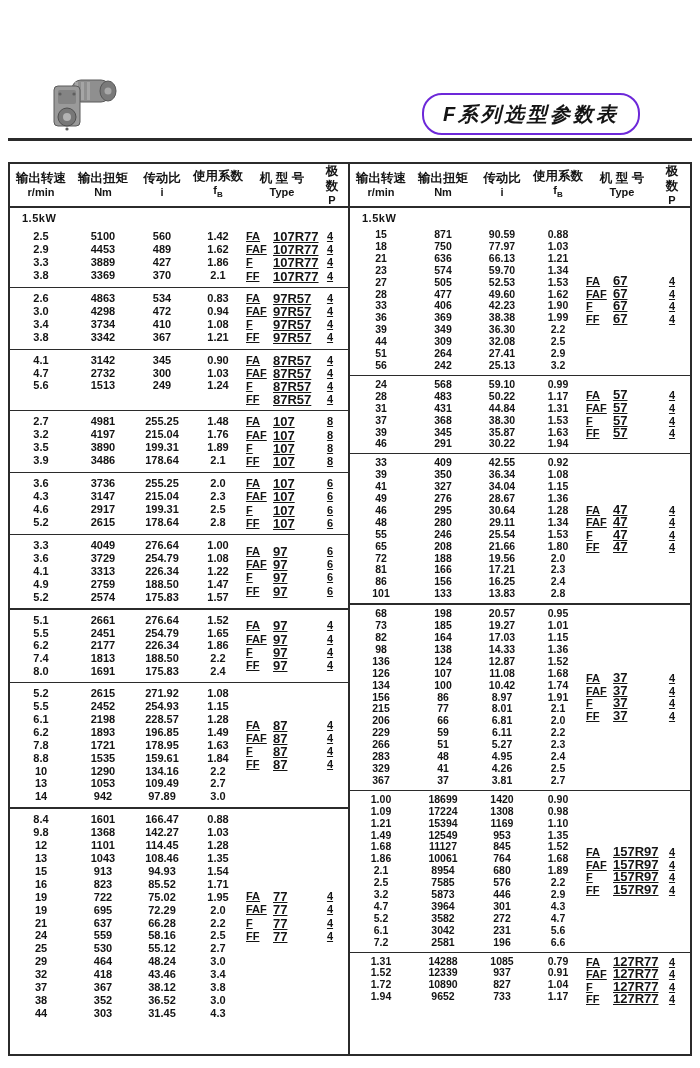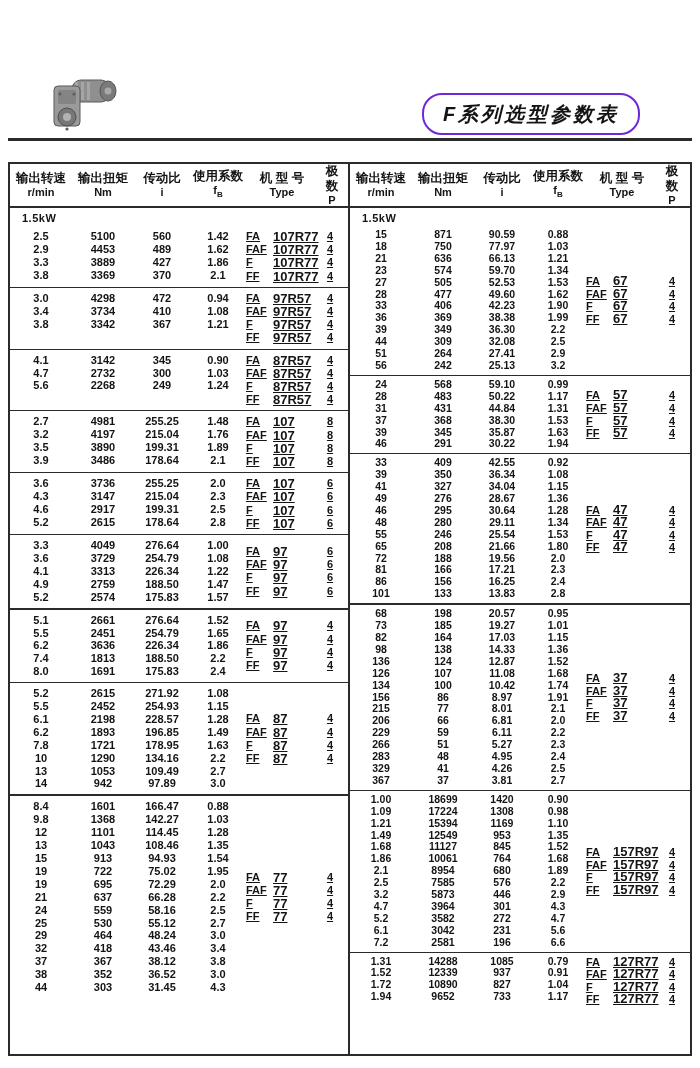--- a/index.html
+++ b/index.html
@@ -157,20 +157,26 @@
               <div class="tline">
                 <span class="tm">FF</span>
                 <span class="ts">107R77</span>
                 <span class="tp">4</span>
               </div>
             </div>
           </div>
           <div class="group">
             <div class="rows">
               <div class="row">
+                <span class="c c0">2.6</span>
+                <span class="c c1">4863</span>
+                <span class="c c2">534</span>
+                <span class="c c3">0.83</span>
+              </div>
+              <div class="row">
                 <span class="c c0">3.0</span>
                 <span class="c c1">4298</span>
                 <span class="c c2">472</span>
                 <span class="c c3">0.94</span>
               </div>
               <div class="row">
                 <span class="c c0">3.4</span>
                 <span class="c c1">3734</span>
                 <span class="c c2">410</span>
                 <span class="c c3">1.08</span>
@@ -214,21 +220,21 @@
                 <span class="c c3">0.90</span>
               </div>
               <div class="row">
                 <span class="c c0">4.7</span>
                 <span class="c c1">2732</span>
                 <span class="c c2">300</span>
                 <span class="c c3">1.03</span>
               </div>
               <div class="row">
                 <span class="c c0">5.6</span>
-                <span class="c c1">2268</span>
+                <span class="c c1">1513</span>
                 <span class="c c2">249</span>
                 <span class="c c3">1.24</span>
               </div>
             </div>
             <div class="types">
               <div class="tline">
                 <span class="tm">FA</span>
                 <span class="ts">87R57</span>
                 <span class="tp">4</span>
               </div>
@@ -414,21 +420,21 @@
                 <span class="c c3">1.52</span>
               </div>
               <div class="row">
                 <span class="c c0">5.5</span>
                 <span class="c c1">2451</span>
                 <span class="c c2">254.79</span>
                 <span class="c c3">1.65</span>
               </div>
               <div class="row">
                 <span class="c c0">6.2</span>
-                <span class="c c1">3636</span>
+                <span class="c c1">2177</span>
                 <span class="c c2">226.34</span>
                 <span class="c c3">1.86</span>
               </div>
               <div class="row">
                 <span class="c c0">7.4</span>
                 <span class="c c1">1813</span>
                 <span class="c c2">188.50</span>
                 <span class="c c3">2.2</span>
               </div>
               <div class="row">
@@ -487,20 +493,26 @@
                 <span class="c c2">196.85</span>
                 <span class="c c3">1.49</span>
               </div>
               <div class="row">
                 <span class="c c0">7.8</span>
                 <span class="c c1">1721</span>
                 <span class="c c2">178.95</span>
                 <span class="c c3">1.63</span>
               </div>
               <div class="row">
+                <span class="c c0">8.8</span>
+                <span class="c c1">1535</span>
+                <span class="c c2">159.61</span>
+                <span class="c c3">1.84</span>
+              </div>
+              <div class="row">
                 <span class="c c0">10</span>
                 <span class="c c1">1290</span>
                 <span class="c c2">134.16</span>
                 <span class="c c3">2.2</span>
               </div>
               <div class="row">
                 <span class="c c0">13</span>
                 <span class="c c1">1053</span>
                 <span class="c c2">109.49</span>
                 <span class="c c3">2.7</span>
@@ -559,20 +571,26 @@
                 <span class="c c0">13</span>
                 <span class="c c1">1043</span>
                 <span class="c c2">108.46</span>
                 <span class="c c3">1.35</span>
               </div>
               <div class="row">
                 <span class="c c0">15</span>
                 <span class="c c1">913</span>
                 <span class="c c2">94.93</span>
                 <span class="c c3">1.54</span>
+              </div>
+              <div class="row">
+                <span class="c c0">16</span>
+                <span class="c c1">823</span>
+                <span class="c c2">85.52</span>
+                <span class="c c3">1.71</span>
               </div>
               <div class="row">
                 <span class="c c0">19</span>
                 <span class="c c1">722</span>
                 <span class="c c2">75.02</span>
                 <span class="c c3">1.95</span>
               </div>
               <div class="row">
                 <span class="c c0">19</span>
                 <span class="c c1">695</span>

